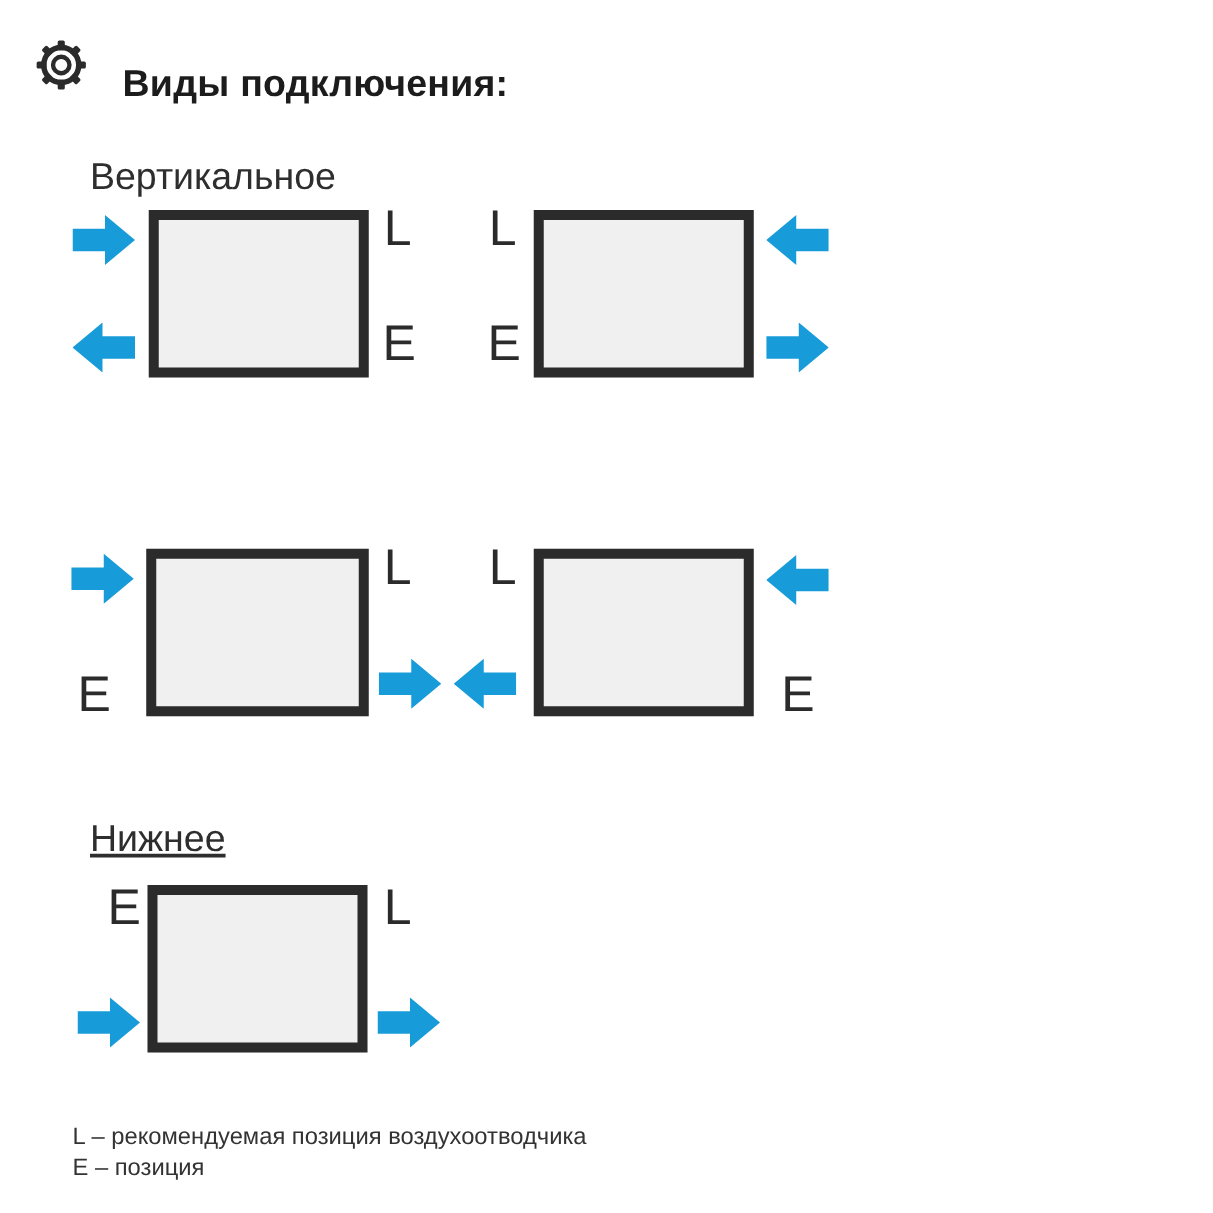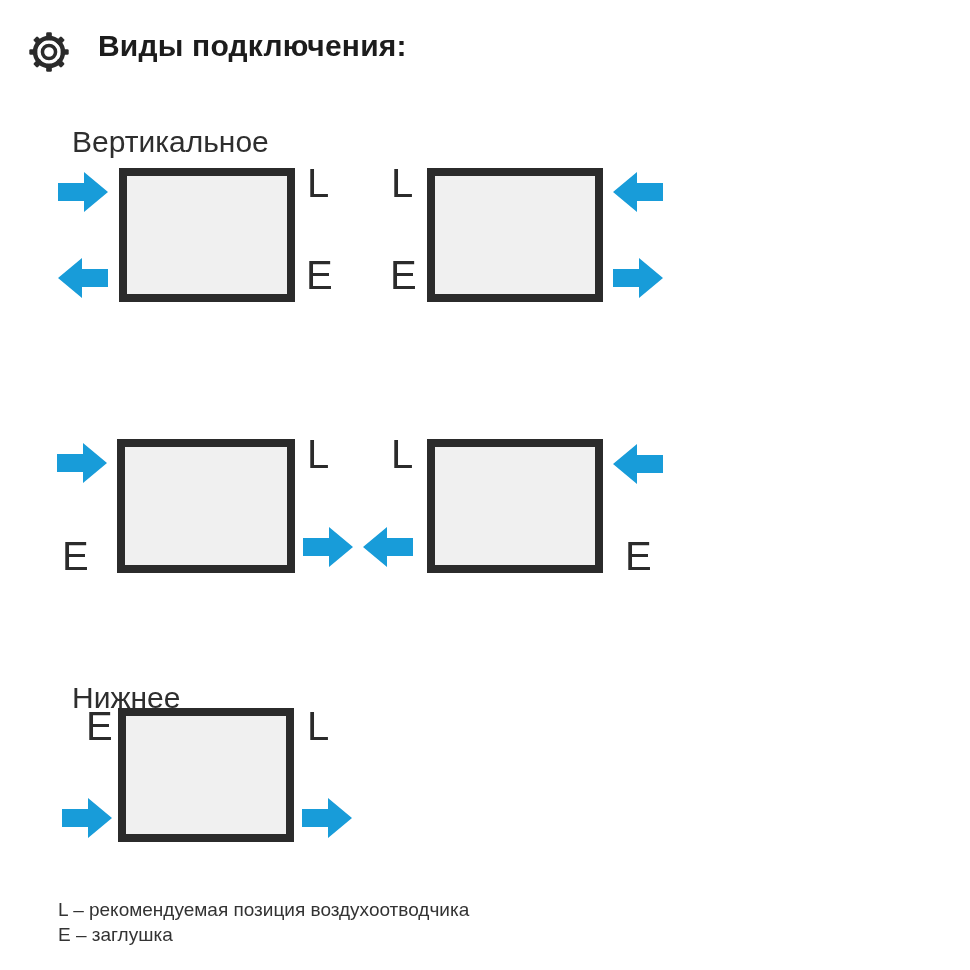--- a/index.html
+++ b/index.html
@@ -1,21 +1,21 @@
 <!DOCTYPE html>
 <html><head>
 <meta charset="utf-8">
 <style>
   html,body{margin:0;padding:0;background:#fff;}
   .canvas{
     position:relative;width:970px;height:970px;background:#ffffff;
     font-family:"Liberation Sans","DejaVu Sans",sans-serif;color:#2b2b2b;overflow:hidden;
   }
   .abs{position:absolute;}
-  .header-title{font-size:30px;font-weight:700;color:#1c1c1c;letter-spacing:.2px;white-space:nowrap;}
+  .header-title{font-size:30px;font-weight:700;color:#1c1c1c;letter-spacing:.2px;white-space:nowrap;margin-top:22px;}
   .section-title{font-size:30px;font-weight:400;color:#2e2e2e;white-space:nowrap;margin-left:15px;}
   .radiator{box-sizing:border-box;width:176px;height:134px;border:8px solid #2b2b2b;background:#f0f0f0;}
   .port-letter{font-size:40px;line-height:1;font-weight:400;color:#2b2b2b;}
   .arrow{width:50px;height:40px;}
   .arrow svg{display:block;}
   .arrow-left{transform:scaleX(-1);}
   .legend-line{font-size:19px;line-height:25px;color:#333;white-space:nowrap;}
 </style>
 </head>
 <body>
@@ -92,32 +92,32 @@
   </span>
   <div class="abs port-letter" style="left:391px;top:434px;">L</div>
   <div class="abs radiator" style="left:427px;top:439px;"></div>
   <span class="abs arrow arrow-left" style="left:613px;top:444px;">
     <svg viewBox="0 0 50 40" width="50" height="40">
         <path d="M0 11h26V0l24 20-24 20V29H0z" fill="#189cd9"></path>
       </svg>
   </span>
   <div class="abs port-letter" style="left:625px;top:536px;">E</div>
 
-  <div class="abs section-title" style="left:57px;top:681px;">Нижнее</div>
+  <div class="abs section-title" style="left:57px;top:655px;text-decoration:underline;">Нижнее</div>
 
   <div class="abs port-letter" style="left:86px;top:706px;">E</div>
   <div class="abs port-letter" style="left:307px;top:706px;">L</div>
   <div class="abs radiator" style="left:118px;top:708px;"></div>
   <span class="abs arrow" style="left:62px;top:798px;">
     <svg viewBox="0 0 50 40" width="50" height="40">
         <path d="M0 11h26V0l24 20-24 20V29H0z" fill="#189cd9"></path>
       </svg>
   </span>
   <span class="abs arrow" style="left:302px;top:798px;">
     <svg viewBox="0 0 50 40" width="50" height="40">
         <path d="M0 11h26V0l24 20-24 20V29H0z" fill="#189cd9"></path>
       </svg>
   </span>
 
   <div class="abs legend-line" style="left:58px;top:897px;">L – рекомендуемая позиция воздухоотводчика</div>
-  <div class="abs legend-line" style="left:58px;top:922px;">E – заглушка</div>
+  <div class="abs legend-line" style="left:58px;top:922px;">E – позиция</div>
 
 </div>
 
 </body></html>

